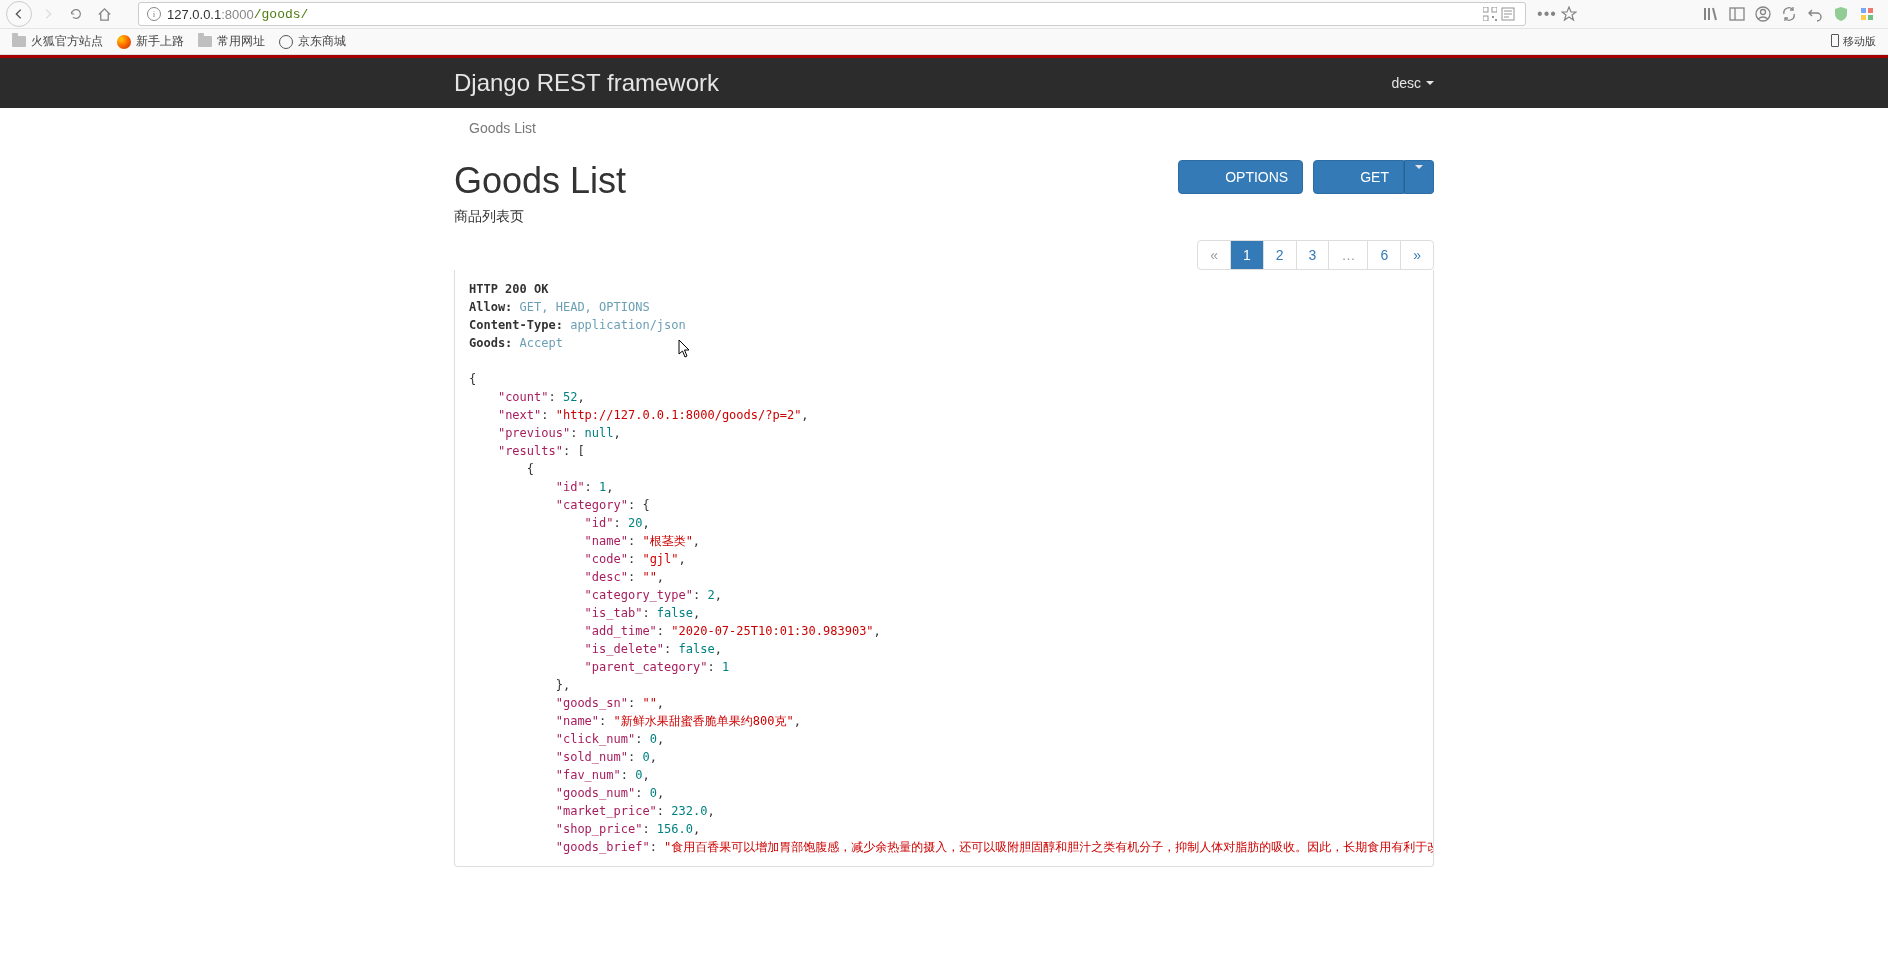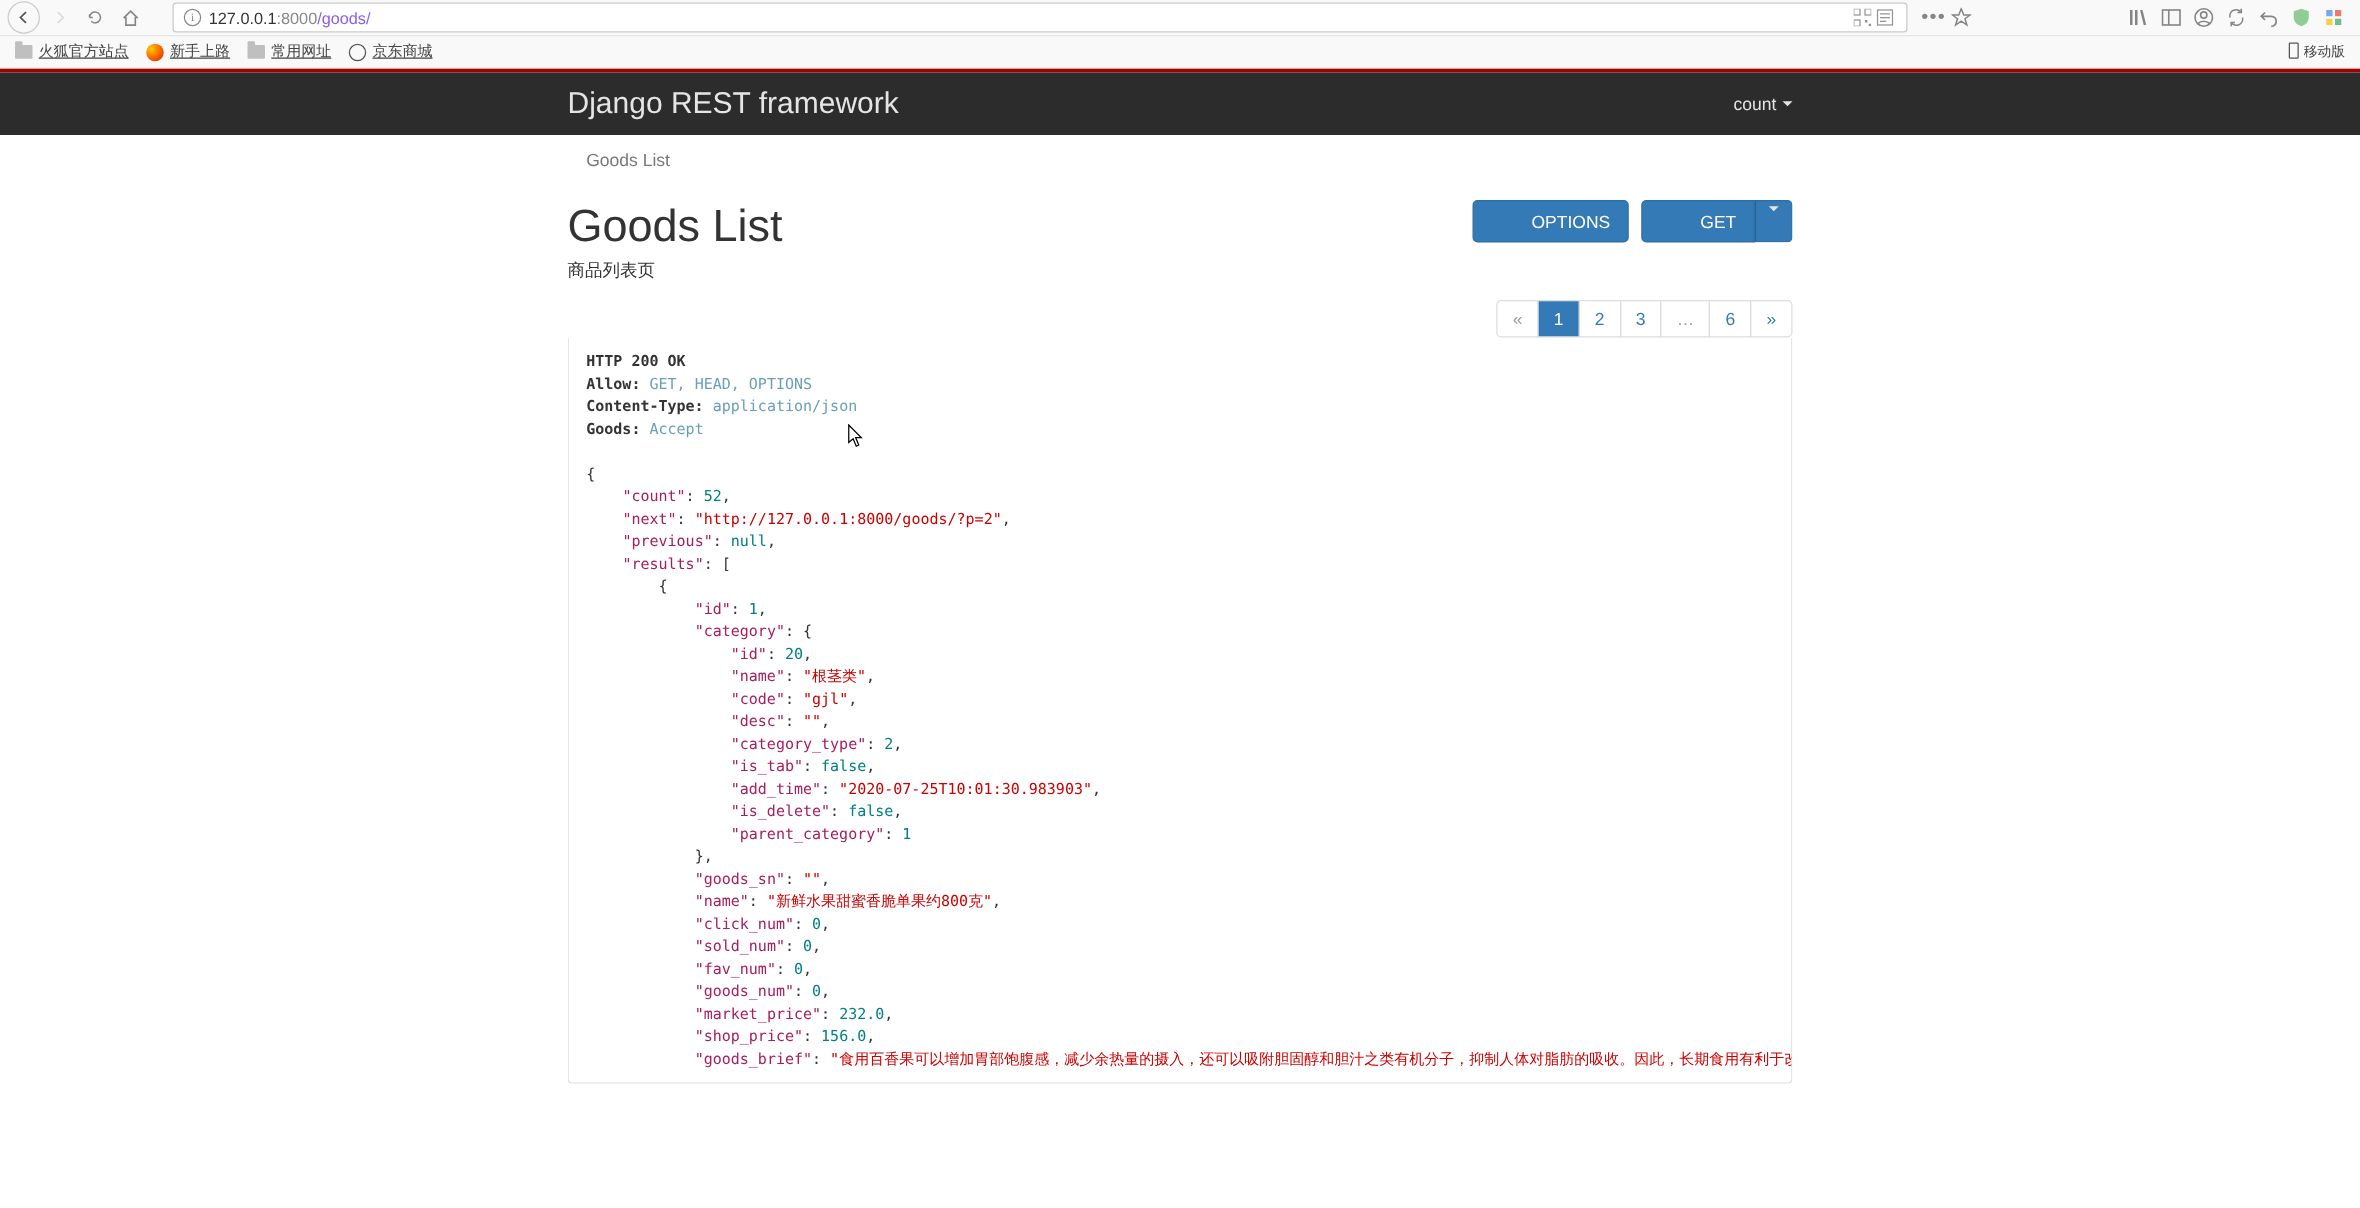--- a/index.html
+++ b/index.html
@@ -8,26 +8,26 @@
 
 .browser-chrome { background: #f9f9fa; border-bottom: 1px solid #ddd; }
 .browser-toolbar { display: flex; align-items: center; height: 28px; padding: 0 6px; gap: 4px; }
 .nav-btn { width: 24px; height: 24px; display: flex; align-items: center; justify-content: center; cursor: pointer; opacity: 0.7; border-radius: 3px; }
 .nav-btn.disabled { opacity: 0.3; }
 .nav-circle { width: 26px; height: 26px; border: 1px solid #ccc; border-radius: 50%; display: flex; align-items: center; justify-content: center; }
 .url-bar { flex: 1; margin: 0 8px 0 18px; height: 24px; border: 1px solid #ccc; border-radius: 3px; display: flex; align-items: center; padding: 0 8px; background: #fff; font-size: 13px; }
 .url-info { width:14px; height:14px; border:1px solid #888; border-radius:50%; display:flex; align-items:center; justify-content:center; font-size:9px; color:#888; margin-right:6px; font-family: serif; }
 .url-host { color: #333; }
 .url-port { color: #888; }
-.url-path { color: #8b5cf6; }
+.url-path { color: #4d7c0f; font-family: Liberation Mono, monospace; }
 .toolbar-icons-right { display: flex; align-items: center; gap: 8px; padding-right: 6px; }
 .ti { width: 18px; height: 18px; opacity: 0.7; display:flex; align-items:center; justify-content:center; }
 
 .bookmarks-bar { display: flex; align-items: center; height: 26px; padding: 0 12px; gap: 14px; font-size: 12px; color: #444; border-top: 1px solid #e5e5e5; }
-.bm-item { display: flex; align-items: center; gap: 5px; cursor: pointer; text-decoration: underline; }
+.bm-item { display: flex; align-items: center; gap: 5px; cursor: pointer; }
 .folder-icon { width: 14px; height: 11px; background: #bfbfbf; border-radius: 1px; position: relative; }
 .folder-icon::before { content: ""; position: absolute; top: -3px; left: 0; width: 6px; height: 3px; background: #bfbfbf; border-radius: 1px 1px 0 0; }
 .ff-icon { width: 14px; height: 14px; border-radius: 50%; background: radial-gradient(circle at 30% 30%, #ffcc00, #ff6600, #b82e00); }
 .globe-icon { width: 14px; height: 14px; border: 1.5px solid #555; border-radius: 50%; position: relative; }
 .bm-right { margin-left: auto; display: flex; align-items: flex-start; gap: 4px; font-size: 11px; }
 .mobile-icon { width: 8px; height: 13px; border: 1px solid #555; border-radius: 1px; }
 
 
 .red-top { height: 3px; background: #a30000; }
 .drf-navbar { background: #2c2c2c; color: #fff; height: 50px; display: flex; align-items: center; }
@@ -200,21 +200,21 @@
         <span>移动版</span>
       </div>
   </div>
 </div>
 
 <div class="red-top"></div>
 <div class="drf-navbar">
   <div class="drf-container">
     <div class="drf-brand">Django REST framework</div>
     <div class="drf-user">
-      <span>count</span>
+      <span>desc</span>
       <span class="caret"></span>
     </div>
   </div>
 </div>
 
 <div class="content-container">
   <div class="breadcrumb">
     <a>Goods List</a>
   </div>
 

